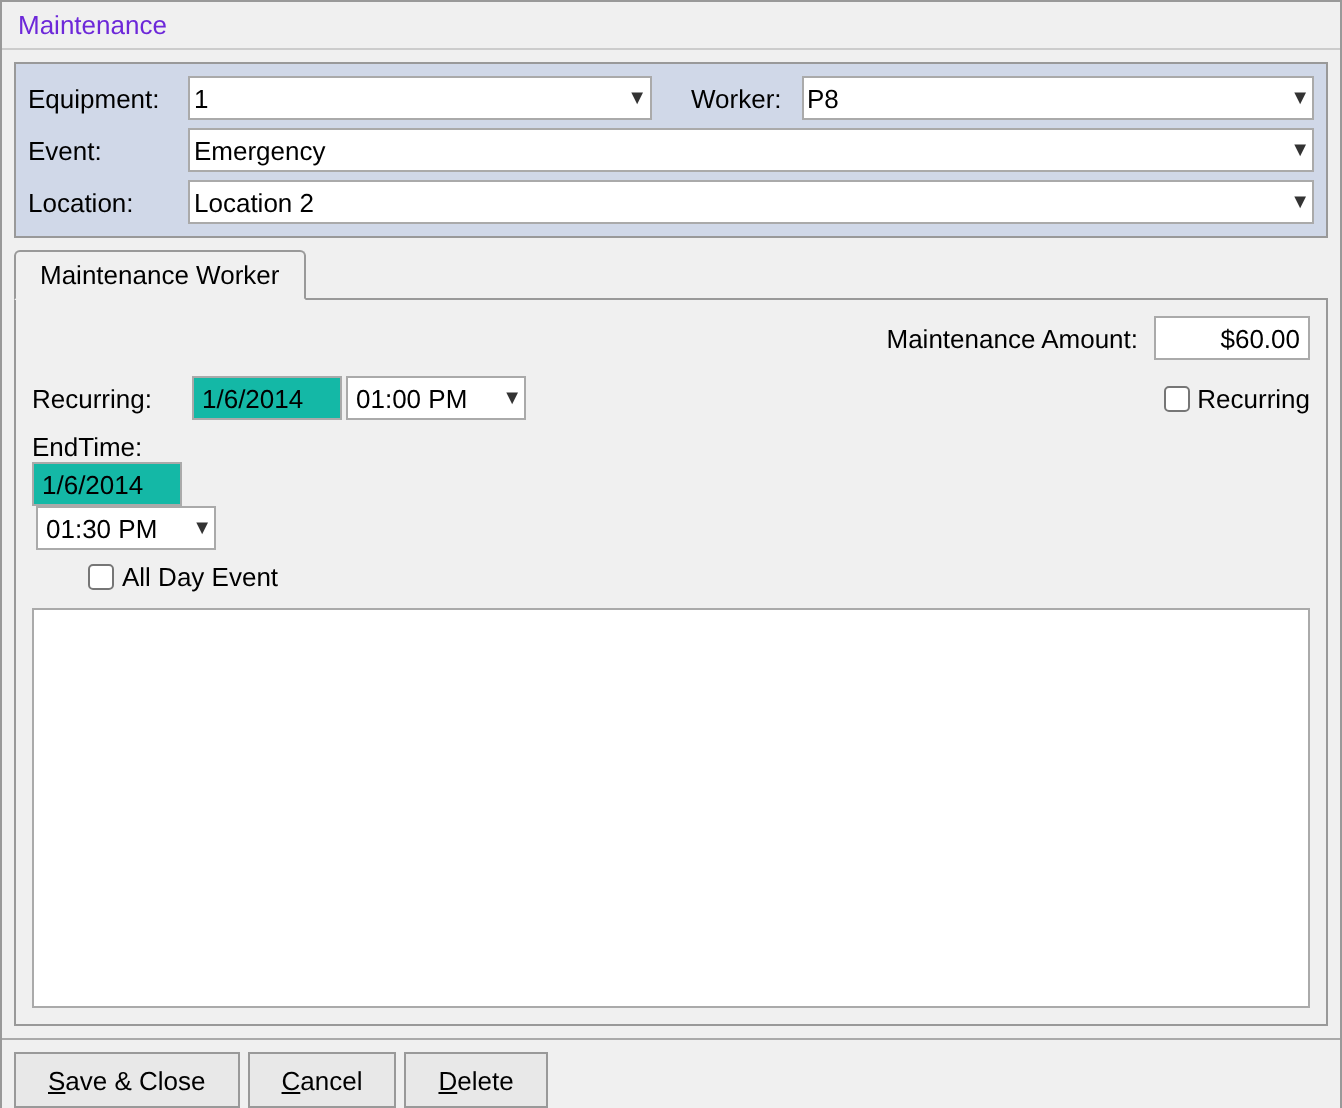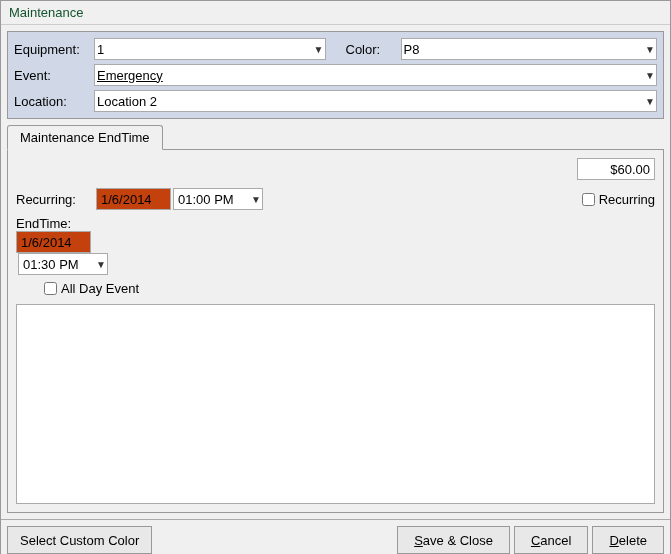--- a/index.html
+++ b/index.html
@@ -23,21 +23,21 @@
       background: #f0f0f0;
       border: 1px solid #999;
       display: flex;
       flex-direction: column;
     }
 
     .window-title {
       background: #f0f0f0;
       padding: 4px 8px;
       font-size: 12px;
-      color: #14532d;
+      color: #6d28d9;
       border-bottom: 1px solid #ccc;
     }
 
     .window-content {
       flex: 1;
       display: flex;
       flex-direction: column;
       padding: 6px;
     }
 
@@ -162,21 +162,21 @@
       border: 1px solid #aaa;
       background: white;
       padding: 1px 4px;
       width: 78px;
       text-align: right;
     }
 
     .date-input {
       height: 22px;
       border: 1px solid #aaa;
-      background: #c2410c;
+      background: #14b8a6;
       padding: 1px 4px;
       width: 75px;
     }
 
     .time-select-wrapper {
       position: relative;
       display: inline-flex;
       align-items: center;
       margin-left: 2px;
     }
@@ -270,60 +270,61 @@
         <div class="equipment-left">
           <span class="label" style="width:80px;">Equipment:</span>
           <div class="select-wrapper" style="flex:1;">
             <select style="width:100%;">
               <option>1</option>
             </select>
             <span class="select-arrow">▼</span>
           </div>
         </div>
         <div class="equipment-right" style="margin-left:20px;">
-          <span class="label" style="width:55px;">Color:</span>
+          <span class="label" style="width:55px;">Worker:</span>
           <div class="select-wrapper" style="flex:1;justify-content:center;">
             <select style="width:100%;">
               <option>P8</option>
             </select>
             <span class="select-arrow">▼</span>
           </div>
         </div>
       </div>
 
       <div class="top-row">
         <span class="label" style="width:80px;">Event:</span>
         <div class="select-wrapper" style="flex:1;">
-          <select style="width:100%;text-decoration:underline;">
+          <select style="width:100%;">
             <option>Emergency</option>
           </select>
           <span class="select-arrow">▼</span>
         </div>
       </div>
 
       <div class="top-row">
         <span class="label" style="width:80px;">Location:</span>
         <div class="select-wrapper" style="flex:1;">
           <select style="width:100%;">
             <option>Location 2</option>
           </select>
           <span class="select-arrow">▼</span>
         </div>
       </div>
     </div>
 
     <div class="tab-container">
       <div class="tabs">
         <div class="tab active">
-          <span>Maintenance EndTime</span>
+          <span>Maintenance Worker</span>
         </div>
       </div>
       <div class="tab-content">
 
         <div class="maintenance-amount-row">
+          <span class="amount-label">Maintenance Amount:</span>
           <input class="amount-input" type="text" value="$60.00" style="">
         </div>
 
         <div style="display:flex; align-items:center; margin-bottom:6px;">
           <div style="display:flex; align-items:center; flex:1;">
             <span style="width:80px;">Recurring:</span>
             <input class="date-input" type="text" value="1/6/2014" style="">
             <div class="time-select-wrapper">
               <select>
                 <option>01:00 PM</option>
@@ -352,25 +353,20 @@
           <input type="checkbox" id="all-day-check" style="">
           <label for="all-day-check" style="margin-left:4px; cursor:pointer;">All Day Event</label>
         </div>
 
         <div class="notes-area" contenteditable="true" style=""></div>
       </div>
     </div>
   </div>
 
   <div class="footer">
-    <div class="footer-left">
-      <button class="btn-custom-color">
-        <span>Select Custom Color</span>
-      </button>
-    </div>
     <div class="footer-right">
       <button class="btn">
         <span><u>S</u>ave &amp; Close</span>
       </button>
       <button class="btn">
         <span><u>C</u>ancel</span>
       </button>
       <button class="btn">
         <span><u>D</u>elete</span>
       </button>

